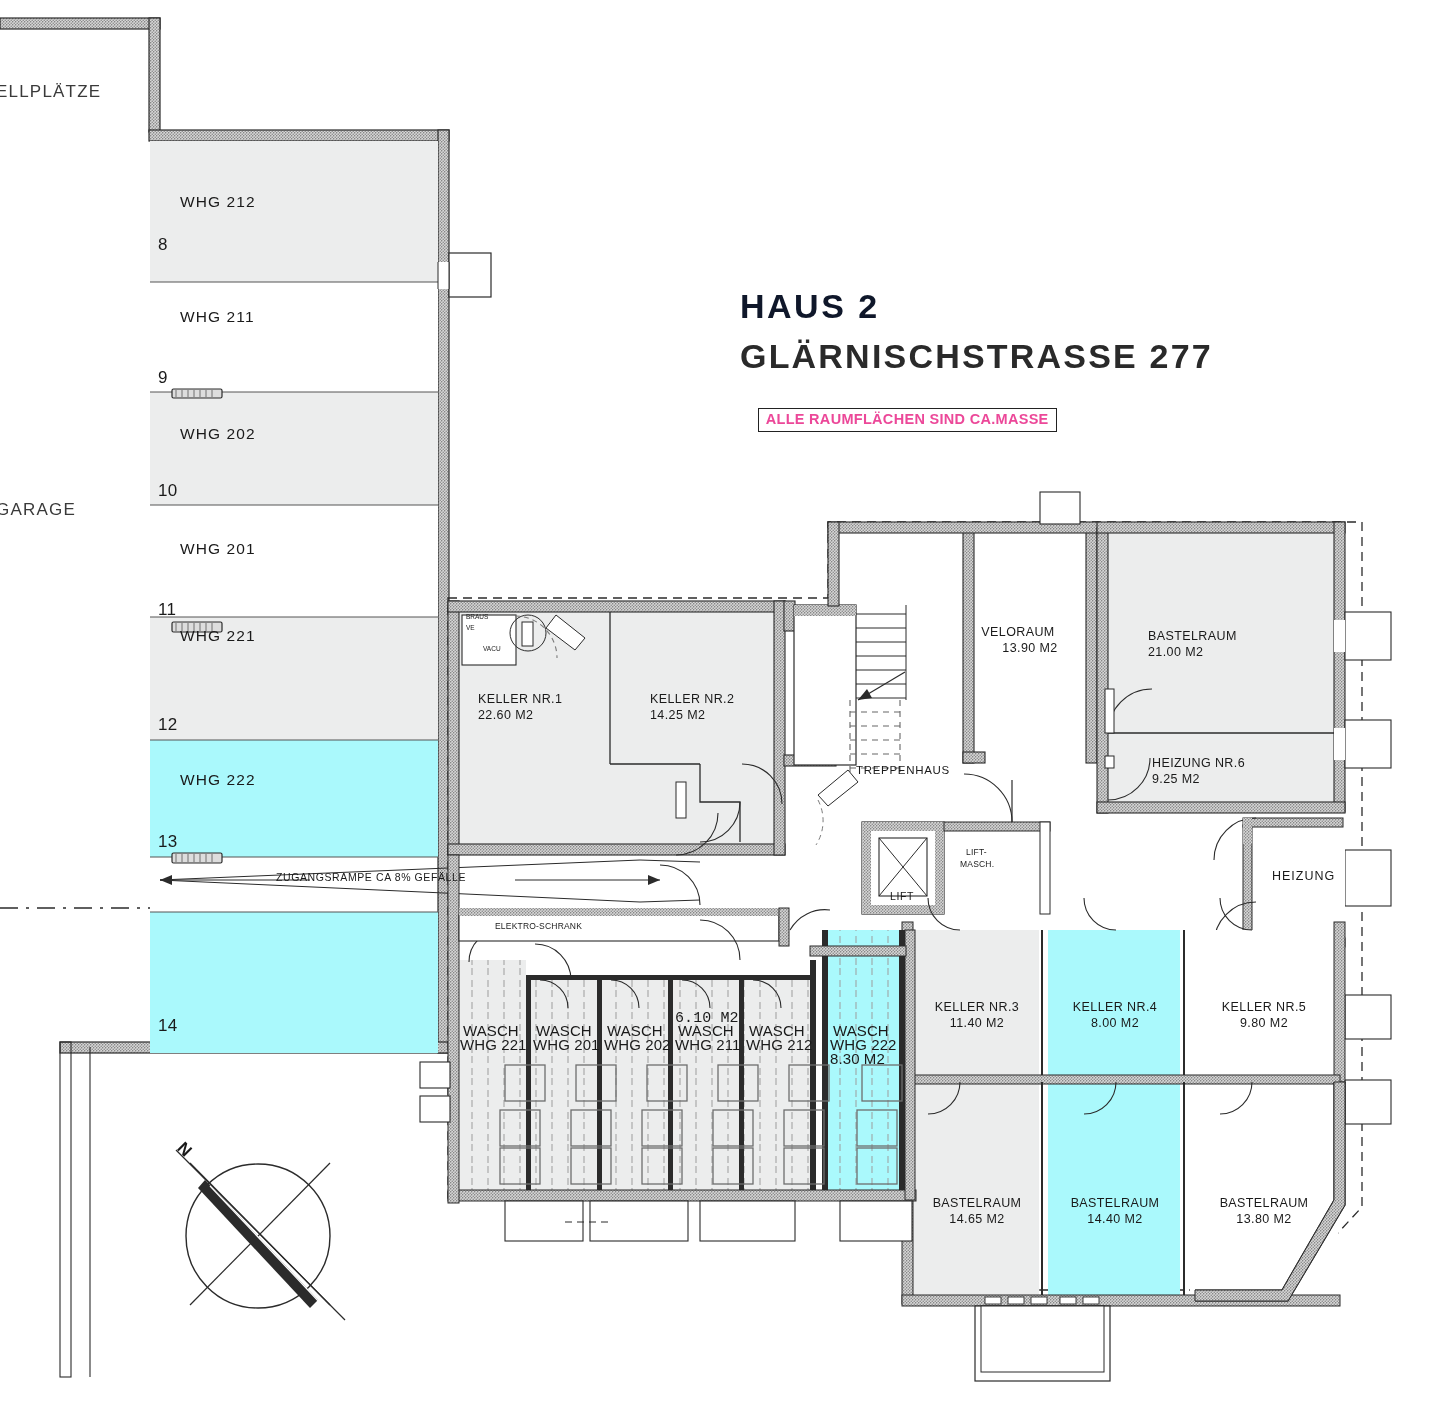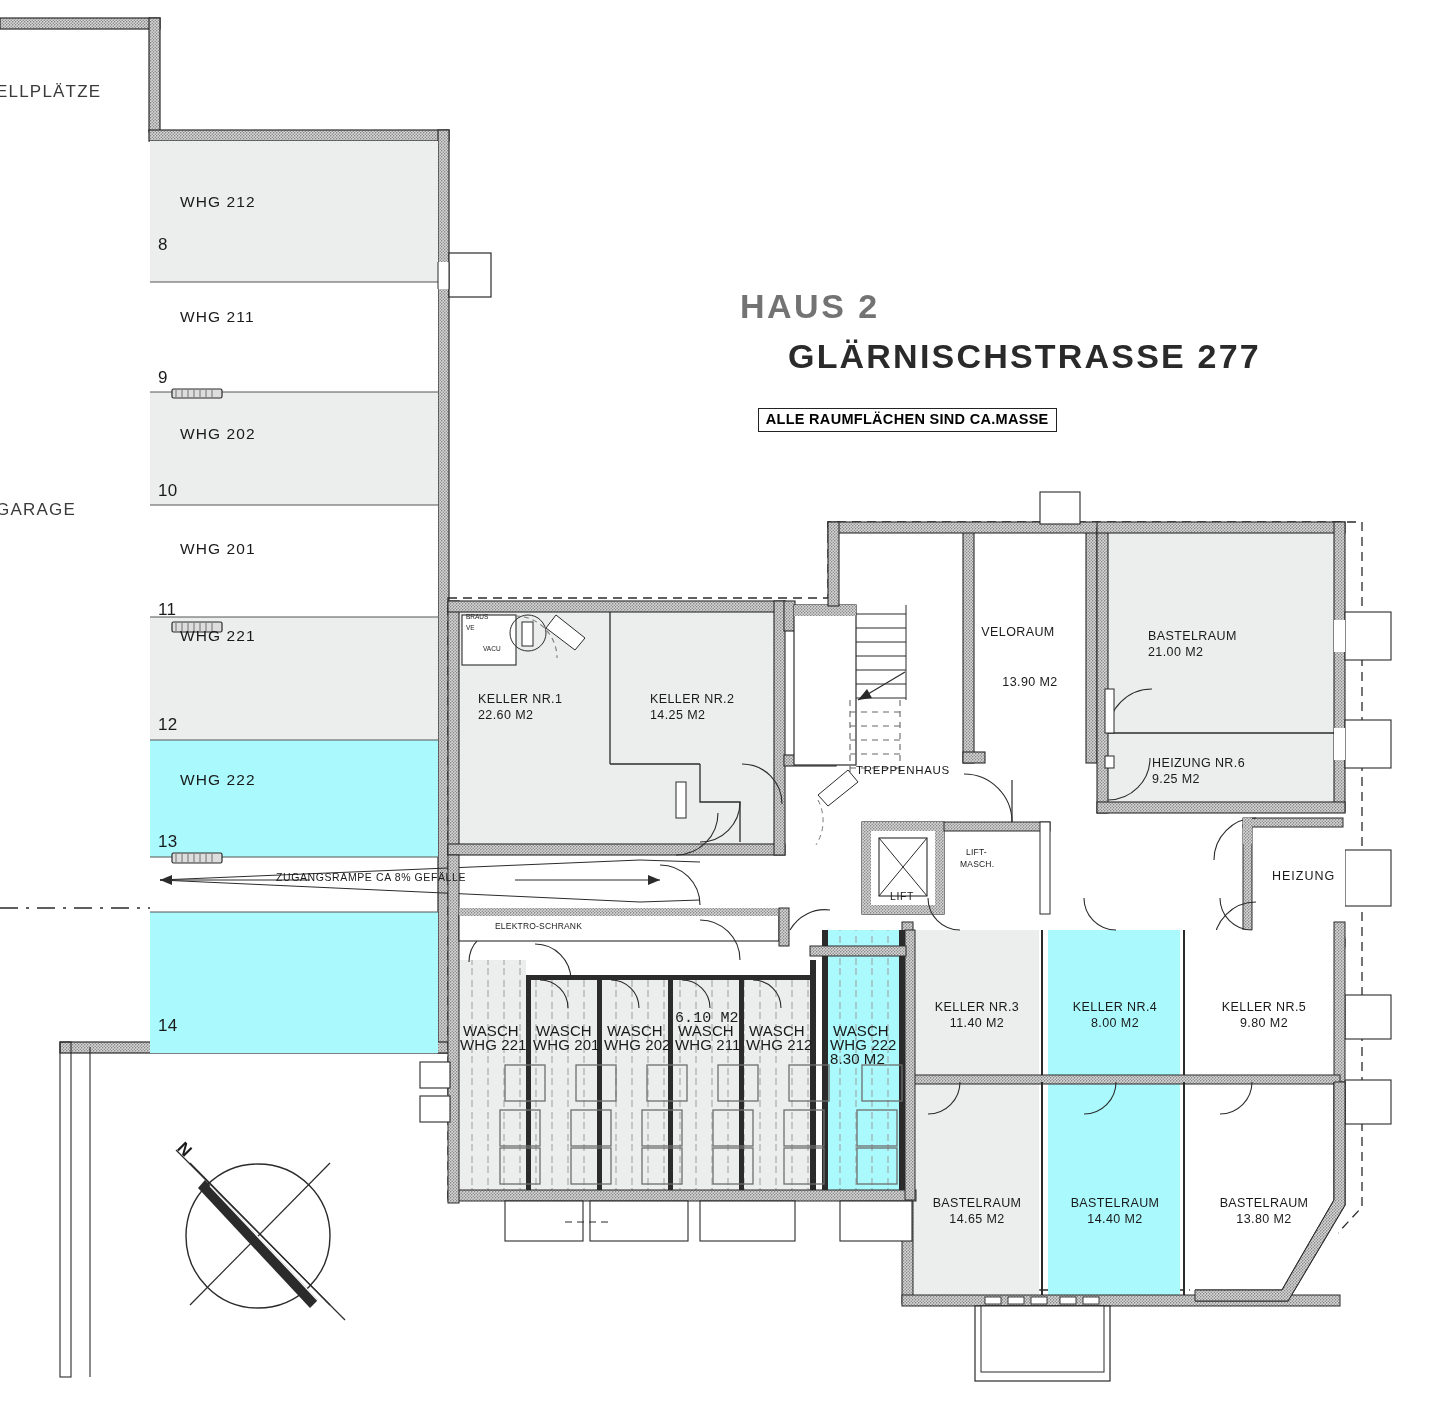--- a/index.html
+++ b/index.html
@@ -14,23 +14,23 @@
   .lbl.c{text-align:center;}
   .room-name{font-size:12.5px;font-weight:400;}
   .room-area{font-size:12.5px;}
   .stall{font-size:15.5px;letter-spacing:1.1px;}
   .stallnum{font-size:17px;}
   .outside{font-size:17px;letter-spacing:1.2px;color:#3a3a3a;}
   .tiny{font-size:8.5px;letter-spacing:.2px;}
   .wash{font-size:15px;letter-spacing:.1px;}
   .mini{font-size:6.5px;letter-spacing:0;}
   .ramp{font-size:10.5px;letter-spacing:.6px;}
-  .title1{font-size:34px;letter-spacing:2.5px;font-weight:700;color:#737373;}
+  .title1{font-size:34px;letter-spacing:2.5px;font-weight:700;color:#0f172a;}
   .title2{font-size:34px;letter-spacing:2.2px;font-weight:700;color:#2a2a2a;}
-  .subtitle{font-size:14.5px;letter-spacing:.3px;font-weight:700;color:#000000;
+  .subtitle{font-size:14.5px;letter-spacing:.3px;font-weight:700;color:#ec4899;
             border:1.6px solid #222;padding:2px 7px 3px 7px;display:inline-block;}
   .trh{font-size:11.5px;letter-spacing:.7px;}
   .liftlbl{font-size:10.5px;letter-spacing:.6px;}
   .heiz{font-size:12.5px;letter-spacing:1px;}
 </style>
 </head>
 <body>
 
 <svg id="plan" viewBox="0 0 1440 1407" xmlns="http://www.w3.org/2000/svg">
   <defs>
@@ -391,21 +391,21 @@
     <circle cx="258" cy="1236" r="72" fill="none" stroke="#2b2b2b" stroke-width="1.4"></circle>
     <line x1="190" y1="1163" x2="330" y2="1305" stroke="#2b2b2b" stroke-width="1.2"></line>
     <line x1="330" y1="1163" x2="190" y2="1305" stroke="#2b2b2b" stroke-width="1.2"></line>
     <line x1="176" y1="1150" x2="345" y2="1320" stroke="#2b2b2b" stroke-width="1.2"></line>
     <path d="M205 1180 L318 1300 L310 1308 L198 1188 Z" fill="#2b2b2b"></path>
     <path d="M210 1186 L322 1305" fill="none" stroke="#ffffff" stroke-width="1.2"></path>
   </g>
 </svg>
 
 <div class="lbl title1" style="left:740px;top:286px;">HAUS 2</div>
-<div class="lbl title2" style="left:740px;top:336px;margin-left:48px;">GLÄRNISCHSTRASSE 277</div>
+<div class="lbl title2" style="left:740px;top:336px;">GLÄRNISCHSTRASSE 277</div>
 <div class="lbl" style="left:748px;top:389px;">
   <span class="subtitle">ALLE RAUMFLÄCHEN SIND CA.MASSE</span>
 </div>
 
 <div class="lbl outside" style="left:-4px;top:82px;">ELLPLÄTZE</div>
 <div class="lbl outside" style="left:-4px;top:500px;">GARAGE</div>
 
 <div class="lbl stall" style="left:180px;top:193px;">WHG 212</div>
 <div class="lbl stallnum" style="left:158px;top:235px;">8</div>
 
@@ -439,21 +439,21 @@
 <div class="lbl mini" style="left:483px;top:645px;">VACU</div>
 
 <div class="lbl trh" style="left:856px;top:764px;">TREPPENHAUS</div>
 <div class="lbl liftlbl" style="left:890px;top:852px;margin-top:38px;">LIFT</div>
 <div class="lbl tiny" style="left:966px;top:847px;">LIFT-</div>
 <div class="lbl tiny" style="left:960px;top:859px;">MASCH.</div>
 
 <div class="lbl tiny" style="left:495px;top:921px;">ELEKTRO-SCHRANK</div>
 
 <div class="lbl room-name c" style="left:975px;top:625px;width:86px;">VELORAUM</div>
-<div class="lbl room-area c" style="left:975px;top:641px;width:110px;margin-top:34px;">13.90 M2</div>
+<div class="lbl room-area c" style="left:975px;top:641px;width:110px;">13.90 M2</div>
 
 <div class="lbl room-name" style="left:1148px;top:629px;">BASTELRAUM</div>
 <div class="lbl room-area" style="left:1148px;top:645px;">21.00 M2</div>
 
 <div class="lbl room-name" style="left:1152px;top:756px;">HEIZUNG NR.6</div>
 <div class="lbl room-area" style="left:1152px;top:772px;">9.25 M2</div>
 
 <div class="lbl heiz" style="left:1272px;top:869px;">HEIZUNG</div>
 
 <div class="lbl room-name c" style="left:913px;top:1000px;width:128px;">KELLER NR.3</div>

